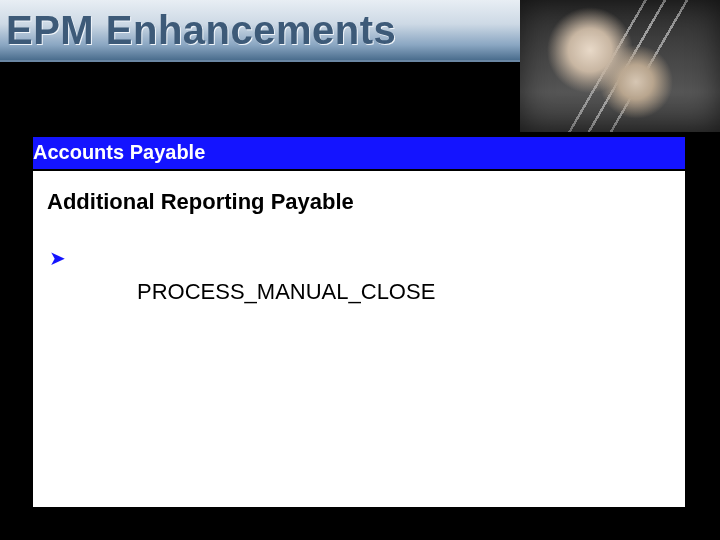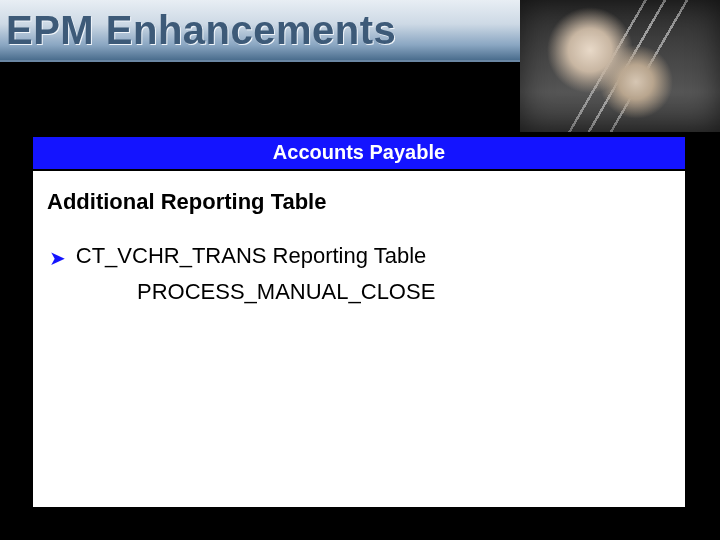--- a/index.html
+++ b/index.html
@@ -37,21 +37,21 @@
     width: 658px; height: 376px;
     background: #fff;
     border: 3px solid #000;
   }
   .section-header {
     width: 100%;
     background: #1414ff;
     color: #fff;
     font-size: 20px;
     font-weight: 700;
-    text-align: center;
+    text-align: left;
     padding: 4px 0 5px 0;
     border-bottom: 2px solid #000;
   }
   .content-body {
     padding: 18px 14px;
     color: #000;
   }
   .subheading {
     font-size: 22px;
     font-weight: 700;
@@ -84,24 +84,23 @@
 
   <div class="title-bar">
     <h1>EPM Enhancements</h1>
   </div>
 
   <div class="photo"></div>
 
   <div class="content-box">
     <div class="section-header">Accounts Payable</div>
     <div class="content-body">
-      <div class="subheading">Additional Reporting Table</div>
+      <div class="subheading">Additional Reporting Payable</div>
       <div class="bullet-line">
         <span class="bullet">➤</span>
-        <span>CT_VCHR_TRANS Reporting Table</span>
       </div>
       <div class="fields">
         <div>PROCESS_MANUAL_CLOSE</div>
       </div>
     </div>
   </div>
 
 </div>
 
 </body></html>

